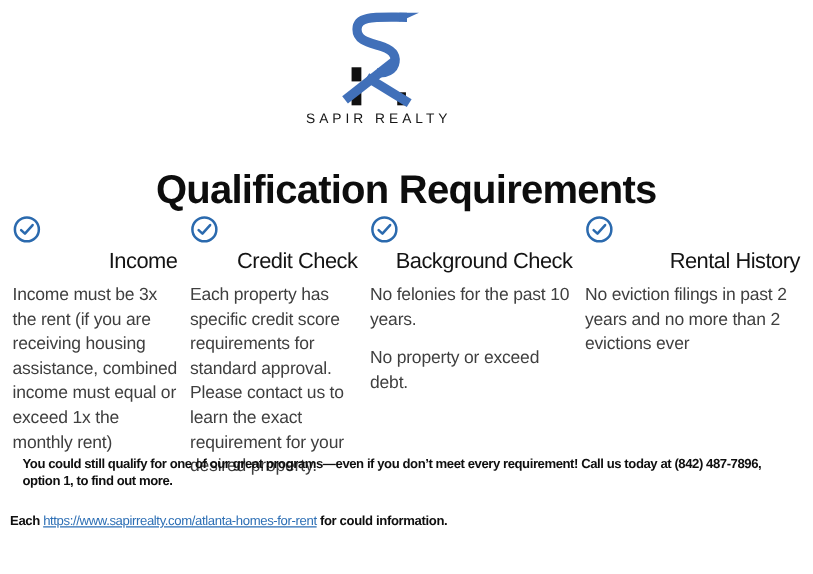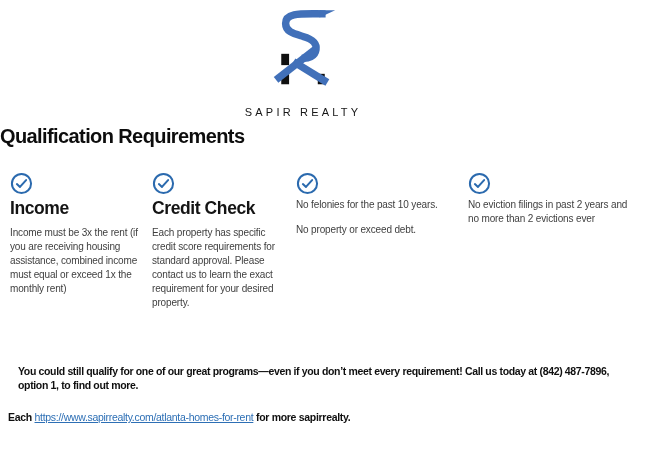--- a/index.html
+++ b/index.html
@@ -20,35 +20,35 @@
     top: 6px;
     left: 0;
     width: 100%;
     display: flex;
     flex-direction: column;
     align-items: center;
     transform: translateX(-22px);
   }
   .logo-mark { width: 76px; height: 80px; }
   .brand-name {
-    margin-top: 20px;
+    margin-top: 3px;
     font-size: 11px;
     letter-spacing: 3.2px;
     color: #161616;
     white-space: nowrap;
   }
 
   
   .page-title {
     position: absolute;
     top: 112px;
     left: 0;
     width: 100%;
-    text-align: left;
-    font-size: 20px;
+    text-align: center;
+    font-size: 32px;
     font-weight: 700;
     letter-spacing: -0.6px;
     color: #0d0d0d;
   }
 
   
   .columns {
     position: absolute;
     top: 172px;
     left: 10px;
@@ -58,28 +58,29 @@
   .col { flex: 0 0 auto; }
   .col:nth-child(1) { width: 132px; }
   .col:nth-child(2) { width: 134px; }
   .col:nth-child(3) { width: 162px; }
   .col:nth-child(4) { width: 172px; }
 
   .check-icon { width: 23px; height: 23px; display: block; margin-bottom: 3px; }
 
   .col-heading {
     font-size: 17.5px;
-    font-weight: 700;
+    font-weight: 400;
     letter-spacing: -0.4px;
     color: #141414;
     margin: 2px 0 7px 0;
     white-space: nowrap;
+    text-align: right;
   }
   .col-text {
-    font-size: 10px;
+    font-size: 14px;
     letter-spacing: -0.15px;
     line-height: 1.4;
     color: #3f3f3f;
     margin: 0 0 11px 0;
   }
 
   
   .callout {
     position: absolute;
     top: 364px;
@@ -148,29 +149,31 @@
     </svg>
     <h2 class="col-heading">Credit Check</h2>
     <p class="col-text">Each property has specific credit score requirements for standard approval. Please contact us to learn the exact requirement for your desired property.</p>
   </div>
 
   <div class="col">
     <svg class="check-icon" viewBox="0 0 24 24">
       <circle cx="12" cy="12" r="10" fill="none" stroke="#2b6aae" stroke-width="2.1"></circle>
       <path d="M7.2 12.6 L10.4 15.6 L16.8 8.4" fill="none" stroke="#2b6aae" stroke-width="2.1" stroke-linecap="round" stroke-linejoin="round"></path>
     </svg>
+    <h2 class="col-heading">Background Check</h2>
     <p class="col-text">No felonies for the past 10 years.</p>
     <p class="col-text">No property or exceed debt.</p>
   </div>
 
   <div class="col">
     <svg class="check-icon" viewBox="0 0 24 24">
       <circle cx="12" cy="12" r="10" fill="none" stroke="#2b6aae" stroke-width="2.1"></circle>
       <path d="M7.2 12.6 L10.4 15.6 L16.8 8.4" fill="none" stroke="#2b6aae" stroke-width="2.1" stroke-linecap="round" stroke-linejoin="round"></path>
     </svg>
+    <h2 class="col-heading">Rental History</h2>
     <p class="col-text">No eviction filings in past 2 years and no more than 2 evictions ever</p>
   </div>
 
 </div>
 
 <div class="callout">You could still qualify for one of our great programs—even if you don’t meet every requirement! Call us today at (842) 487-7896, option 1, to find out more.</div>
 
-<div class="footer"><span>Each </span><a href="#">https://www.sapirrealty.com/atlanta-homes-for-rent</a><span> for more sapirrealty.</span></div>
+<div class="footer"><span>Each </span><a href="#">https://www.sapirrealty.com/atlanta-homes-for-rent</a><span> for could information.</span></div>
 
 </body></html>

